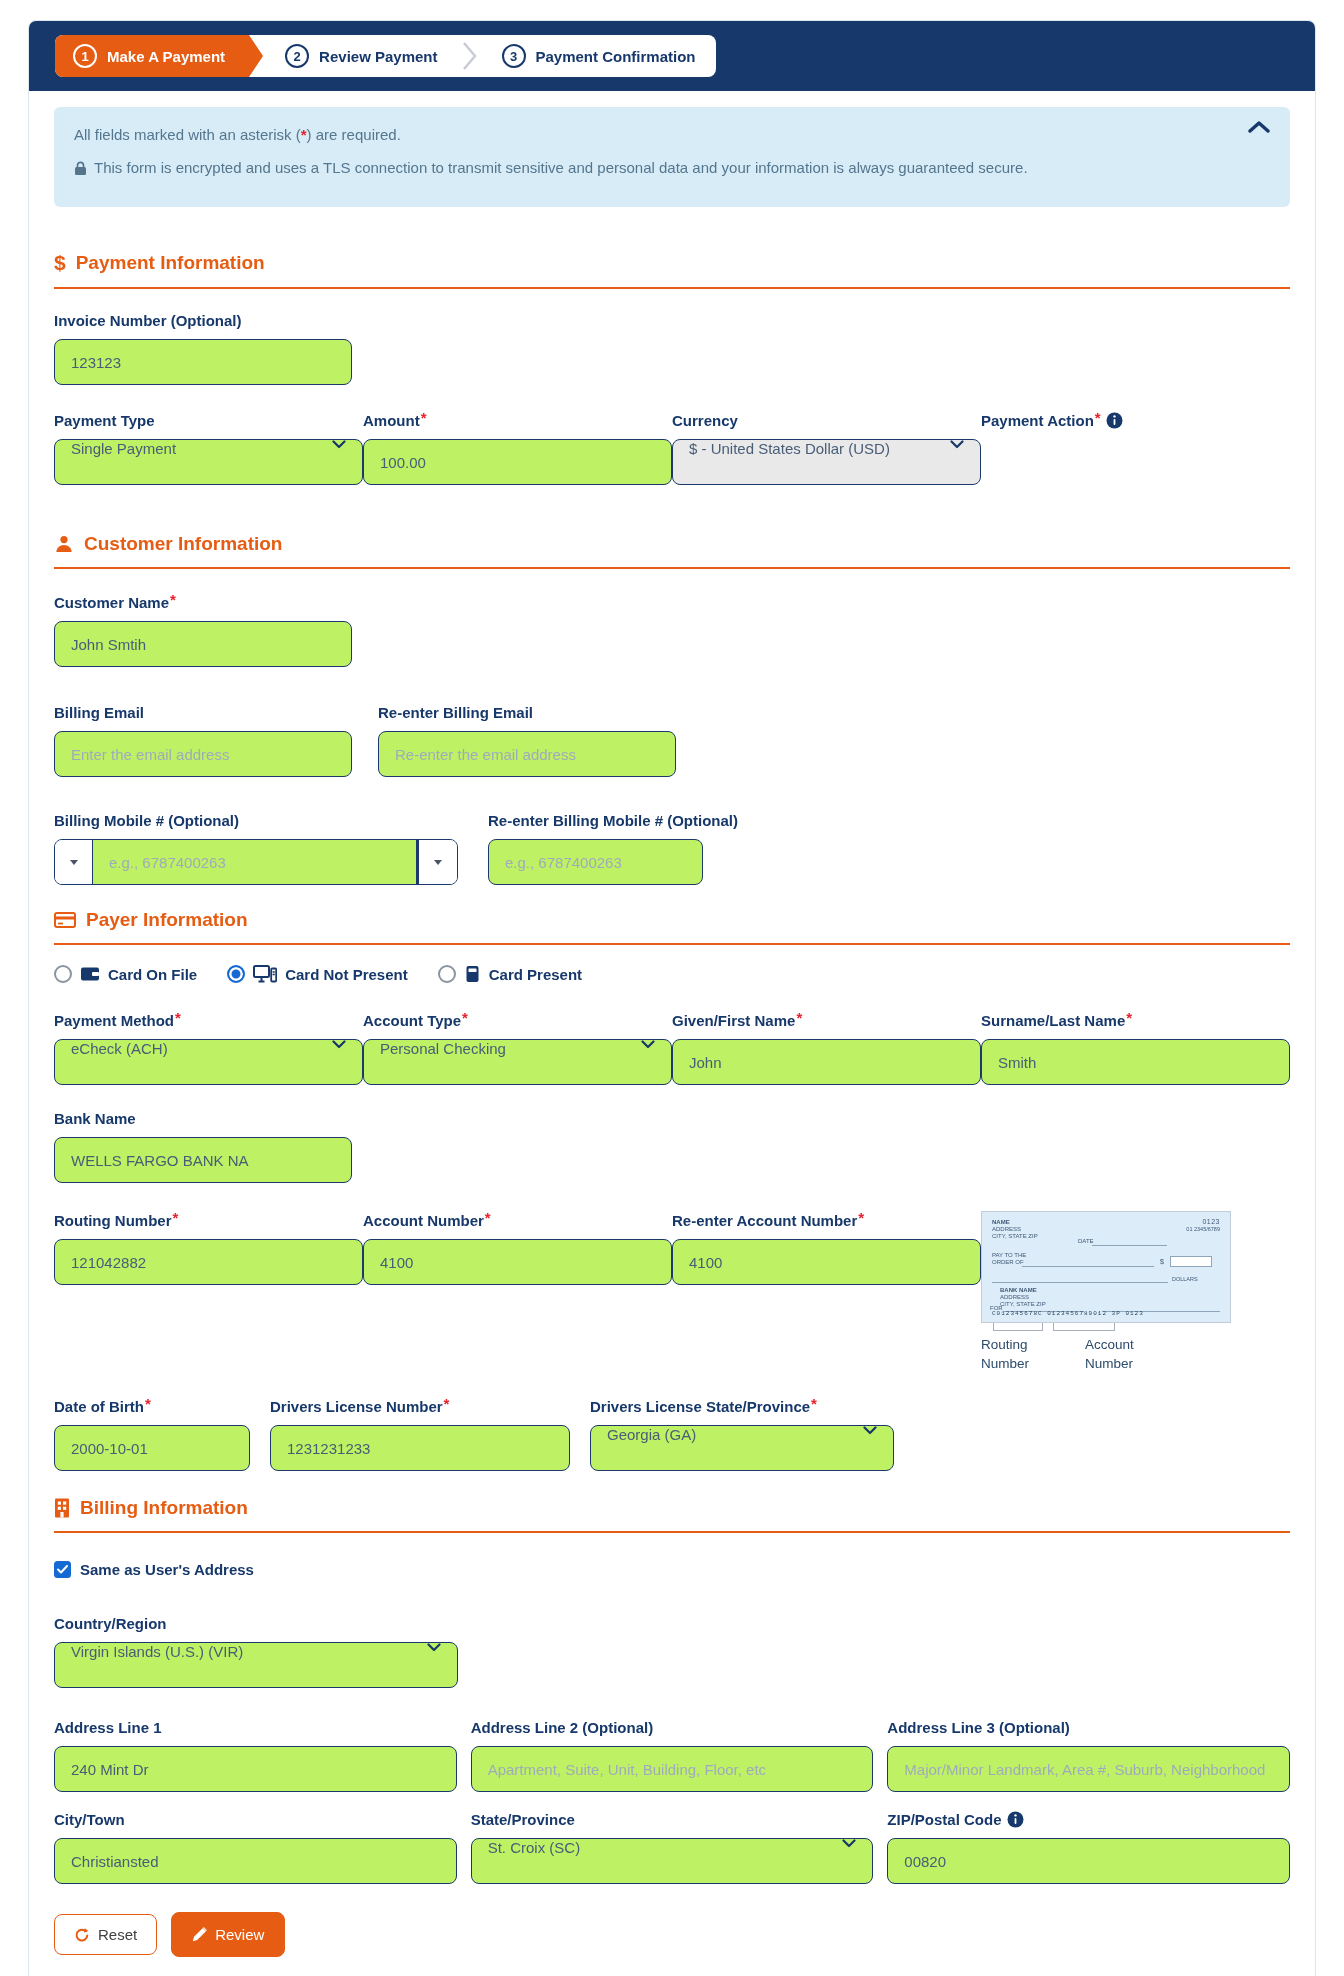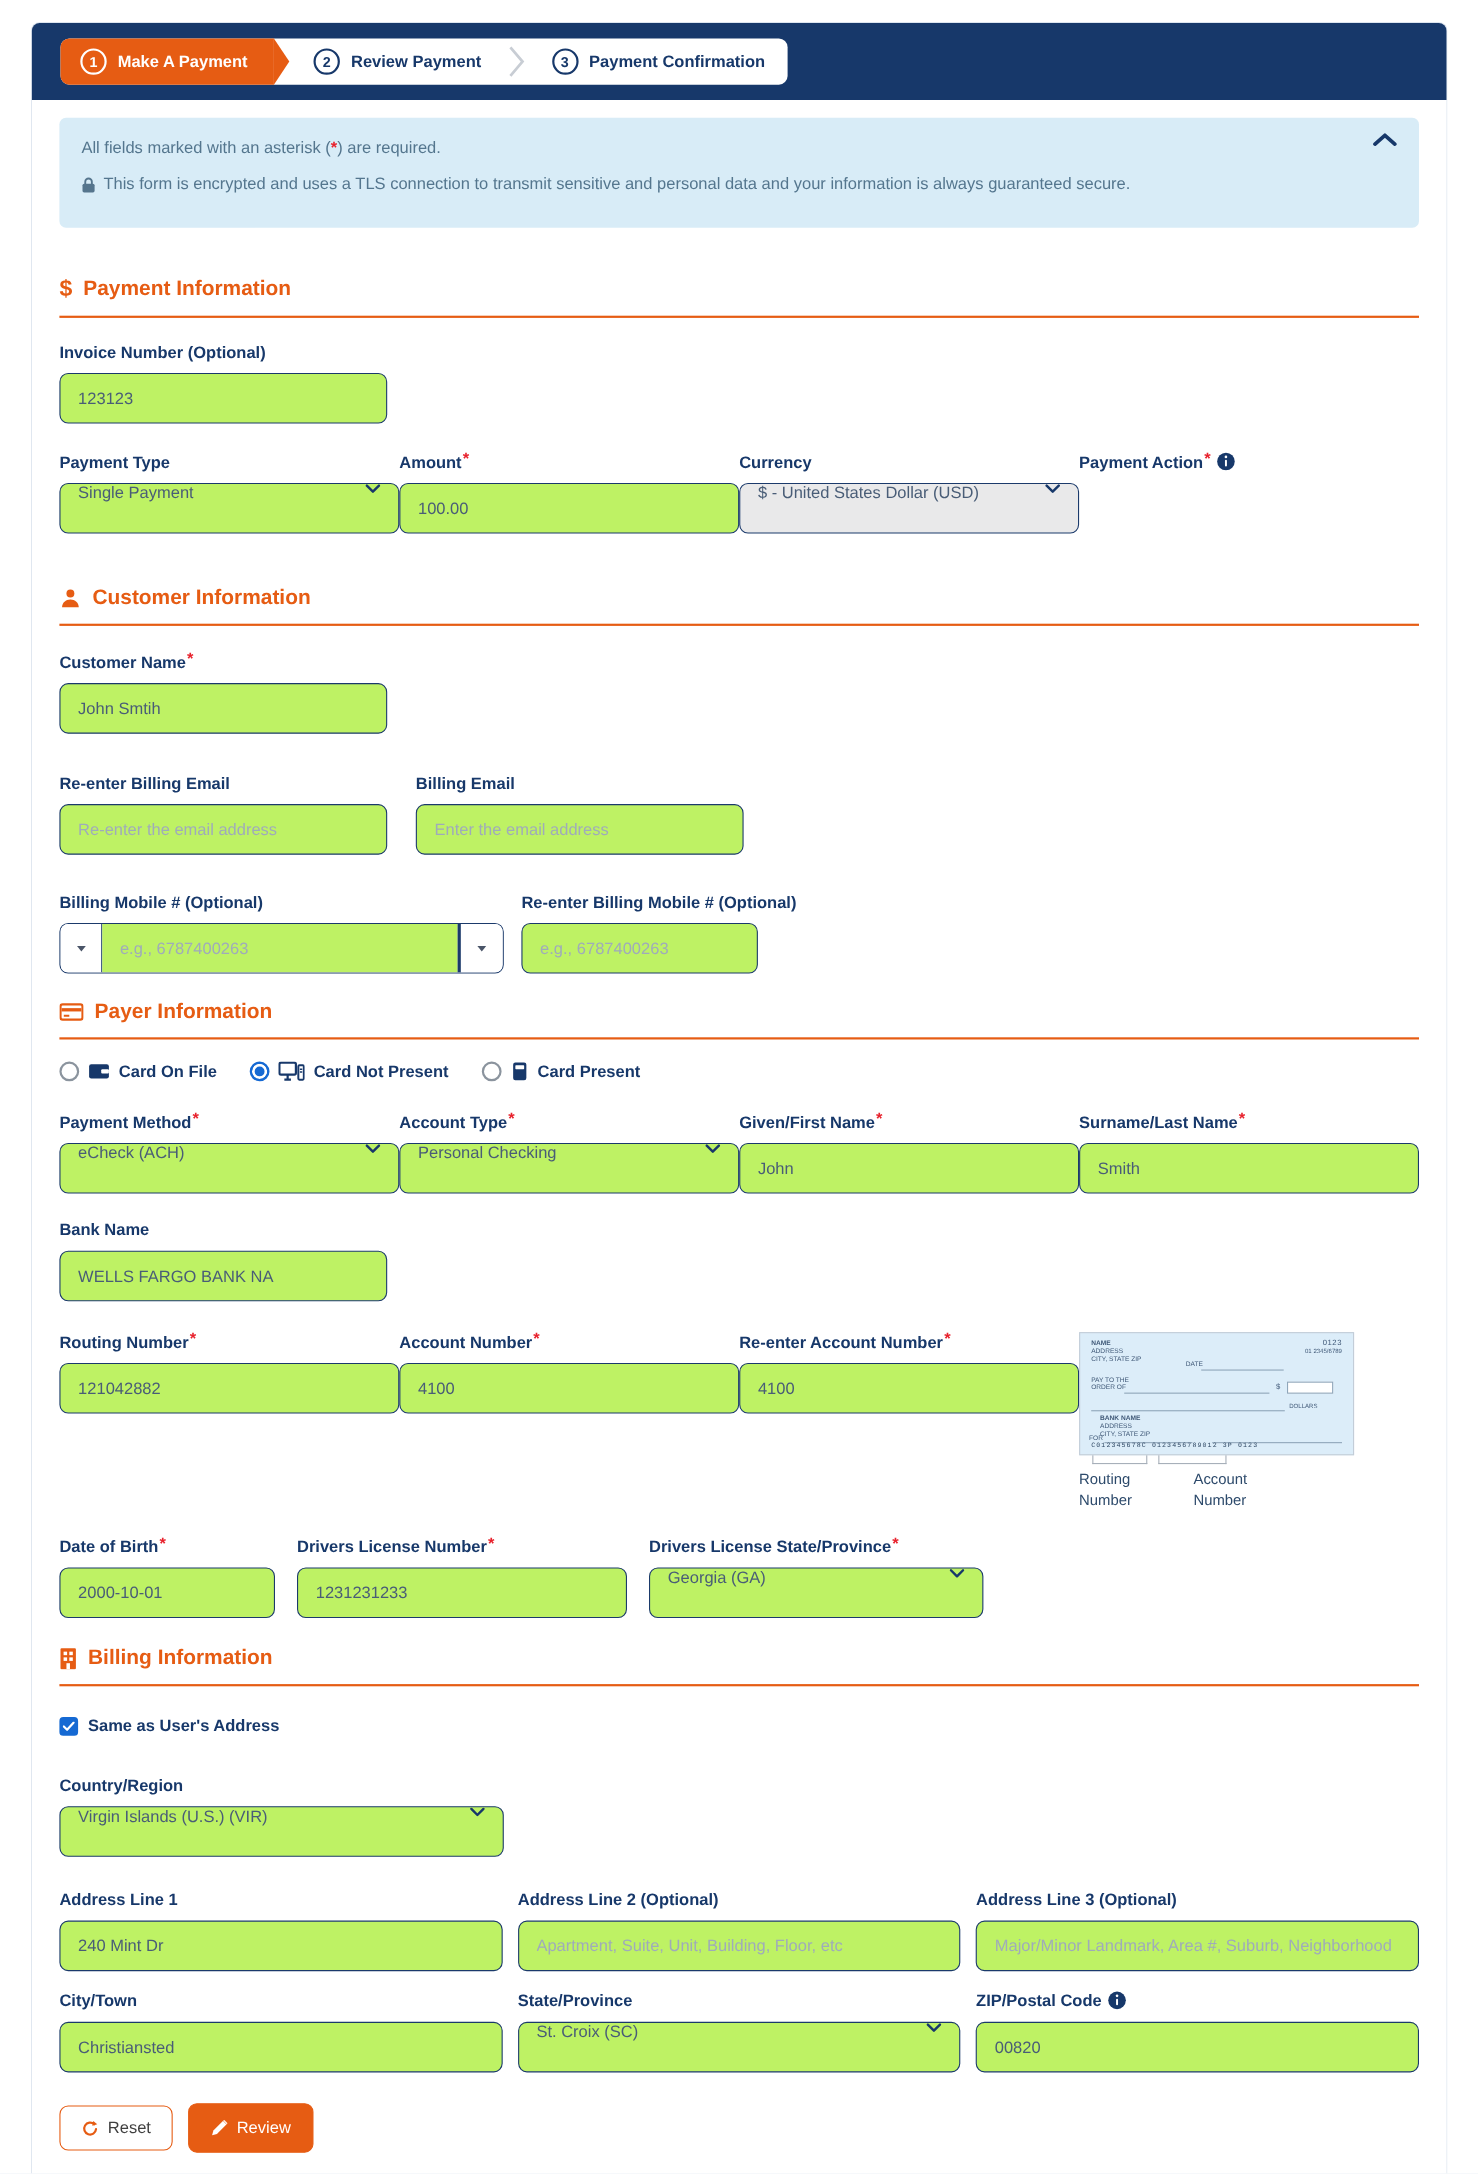--- a/index.html
+++ b/index.html
@@ -54,21 +54,21 @@
   .info-icon { display:inline-block; vertical-align:-3px; margin-left:5px; }
 
   
   .rowmobile { display:flex; }
   .phone-group { display:flex; align-items:stretch; height:46px; width:404px; border:1px solid #1b3a6b; border-radius:8px; overflow:hidden; background:#fff; }
   .cc-btn { width:38px; display:flex; align-items:center; justify-content:center; cursor:pointer; background:#fff; border:none; }
   .cc-btn.first { border-right:1px solid #1b3a6b; }
   .caret { width:0; height:0; border-left:4px solid transparent; border-right:4px solid transparent; border-top:5px solid #4a5568; }
   .phone-group .pinput { border:none; border-radius:0; flex:1; height:100%; }
   .pg-div { width:3px; background:#1b3a6b; }
-  .mobile2 { margin-left:16px; }
+  .mobile2 { margin-left:30px; }
   .mobile2 .tinput { width:215px; }
 
   
   .radio-row { display:flex; align-items:center; gap:30px; margin-top:20px; }
   .radio-opt { display:flex; align-items:center; gap:8px; color:#17386a; font-weight:700; font-size:15px; cursor:pointer; }
   .radio { width:18px; height:18px; border-radius:50%; border:2px solid #8b949e; background:#fff; }
   .radio.checked { border:2px solid #1569d3; background:#1569d3; box-shadow:inset 0 0 0 2.5px #fff; }
 
   
   .chk-row { display:flex; align-items:center; gap:9px; margin-top:28px; color:#17386a; font-weight:700; font-size:15px; cursor:pointer; }
@@ -187,26 +187,26 @@
       <span>Customer Information</span>
     </div>
 
     <div class="mt24">
       <label class="flabel"><span>Customer Name</span><span class="req">*</span></label>
       <input class="tinput w298" value="John Smtih" style="">
     </div>
 
     <div class="row2email mt36">
       <div>
+        <label class="flabel"><span>Billing Email</span></label>
+        <input class="tinput" placeholder="Enter the email address" style="">
+      </div>
+      <div>
         <label class="flabel"><span>Re-enter Billing Email</span></label>
         <input class="tinput" placeholder="Re-enter the email address" style="">
-      </div>
-      <div>
-        <label class="flabel"><span>Billing Email</span></label>
-        <input class="tinput" placeholder="Enter the email address" style="">
       </div>
     </div>
 
     <div class="rowmobile mt34">
       <div>
         <label class="flabel"><span>Billing Mobile # (Optional)</span></label>
         <div class="phone-group">
           <button class="cc-btn first">
                 <span class="caret"></span>
               </button>

